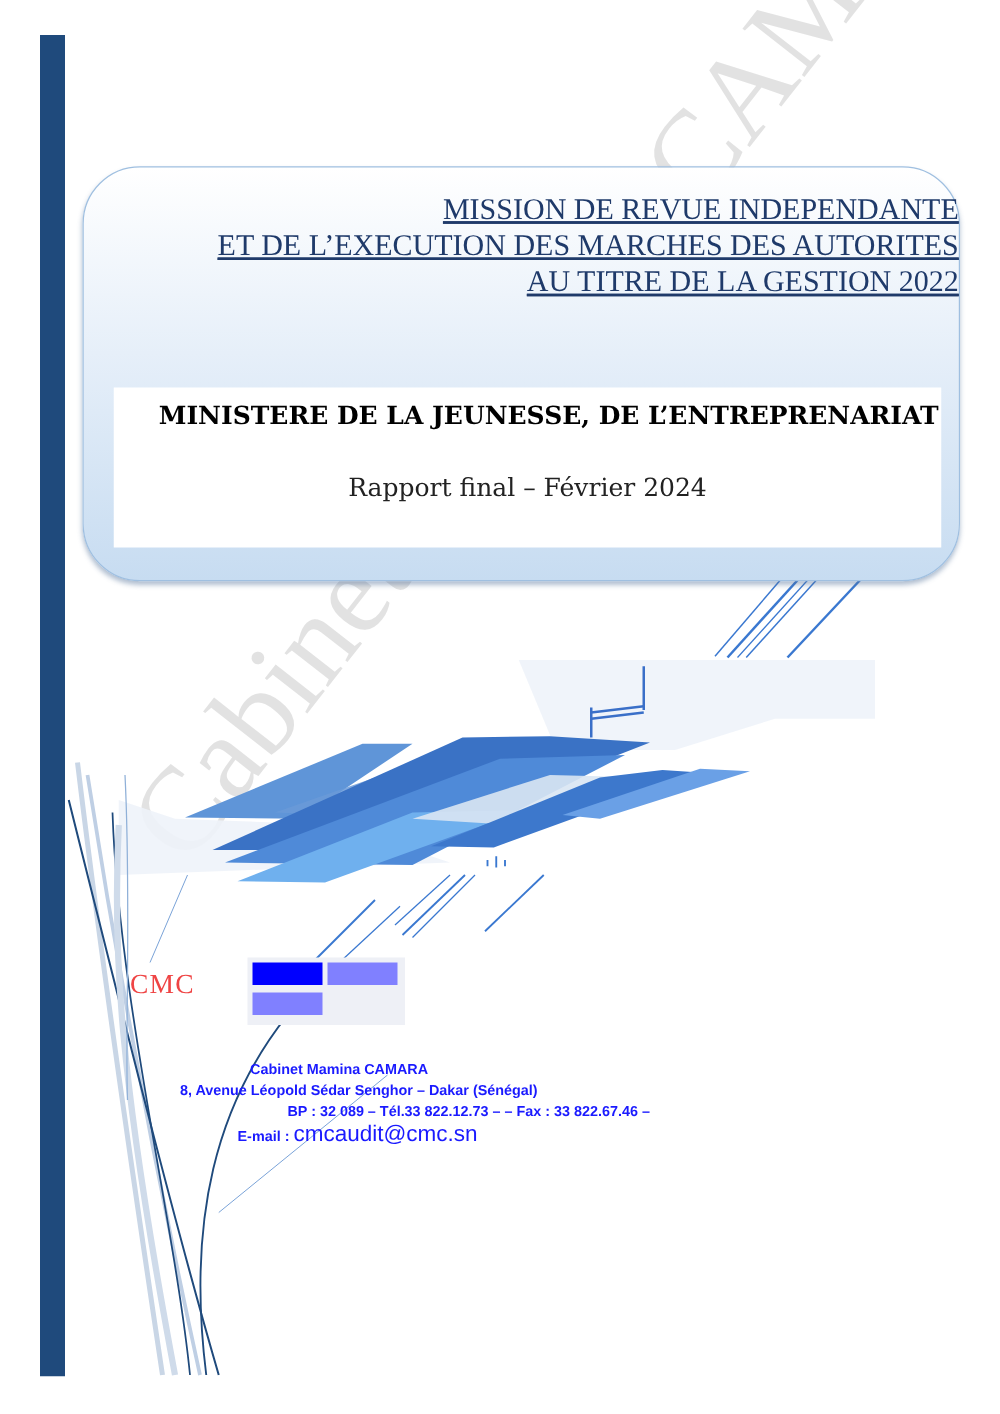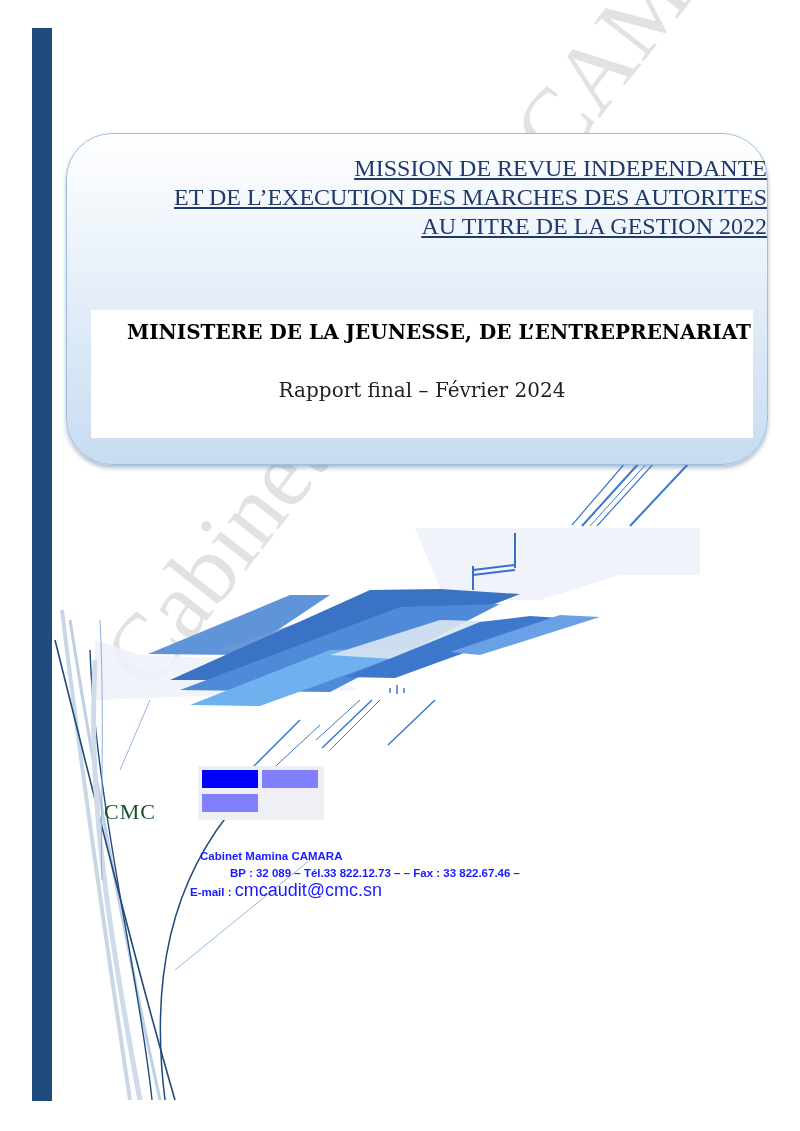--- a/index.html
+++ b/index.html
@@ -41,21 +41,21 @@
   .report-line {
     position: absolute; left: 0; top: 68px; width: 662px; text-align: center;
     font-family: "DejaVu Serif", serif; font-size: 20px; color: #222;
   }
   .art { position: absolute; left: 0; top: 0; width: 800px; height: 1131px; z-index: 2; }
   .logo {
     position: absolute; left: 104px; top: 766px; z-index: 4;
   }
   .logo-text {
     position: absolute; left: 0; top: 8px; font-family: "Liberation Serif", serif;
-    font-size: 22px; color: #14532d; letter-spacing: 1px; margin-top: 25px;
+    font-size: 22px; color: #ef4444; letter-spacing: 1px;
   }
   .logo-blocks {
     position: absolute; left: 94px; top: 0; width: 126px; height: 54px;
     background: #eef0f6;
   }
   .blk { position: absolute; height: 18px; }
   .blk1 { left: 4px; top: 4px; width: 56px; background: #0000ff; }
   .blk2 { left: 64px; top: 4px; width: 56px; background: #8080ff; }
   .blk3 { left: 4px; top: 28px; width: 56px; background: #8080ff; }
   .contact {
@@ -154,15 +154,16 @@
   <div class="logo-text">CMC</div>
   <div class="logo-blocks">
     <div class="blk blk1"></div>
     <div class="blk blk2"></div>
     <div class="blk blk3"></div>
   </div>
 </div>
 
 <div class="contact">
   <div class="c1">Cabinet Mamina CAMARA</div>
+  <div class="c2">8, Avenue Léopold Sédar Senghor – Dakar (Sénégal)</div>
   <div class="c3">BP : 32 089 – Tél.33 822.12.73 – – Fax : 33 822.67.46 –</div>
   <div class="c4"><span>E-mail : </span><span class="email-val">cmcaudit@cmc.sn</span></div>
 </div>
 
 </body></html>

